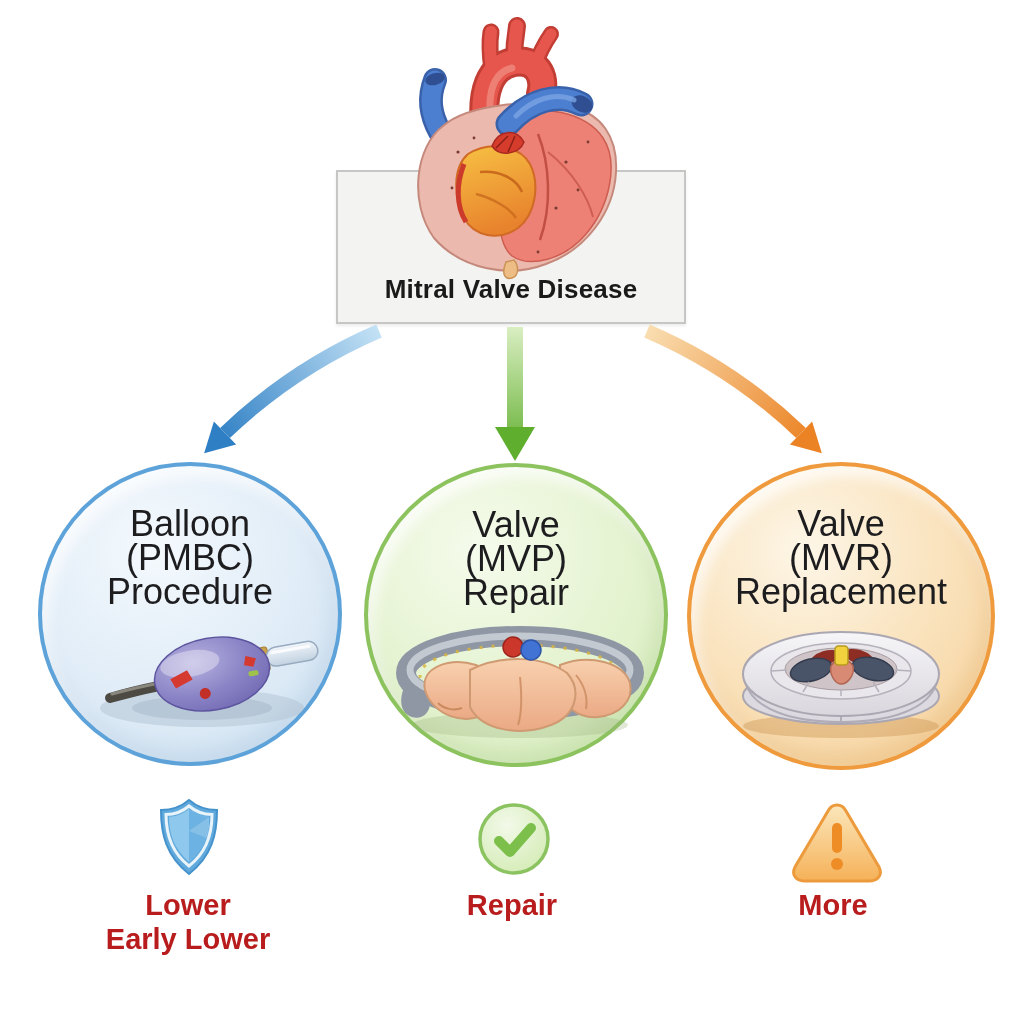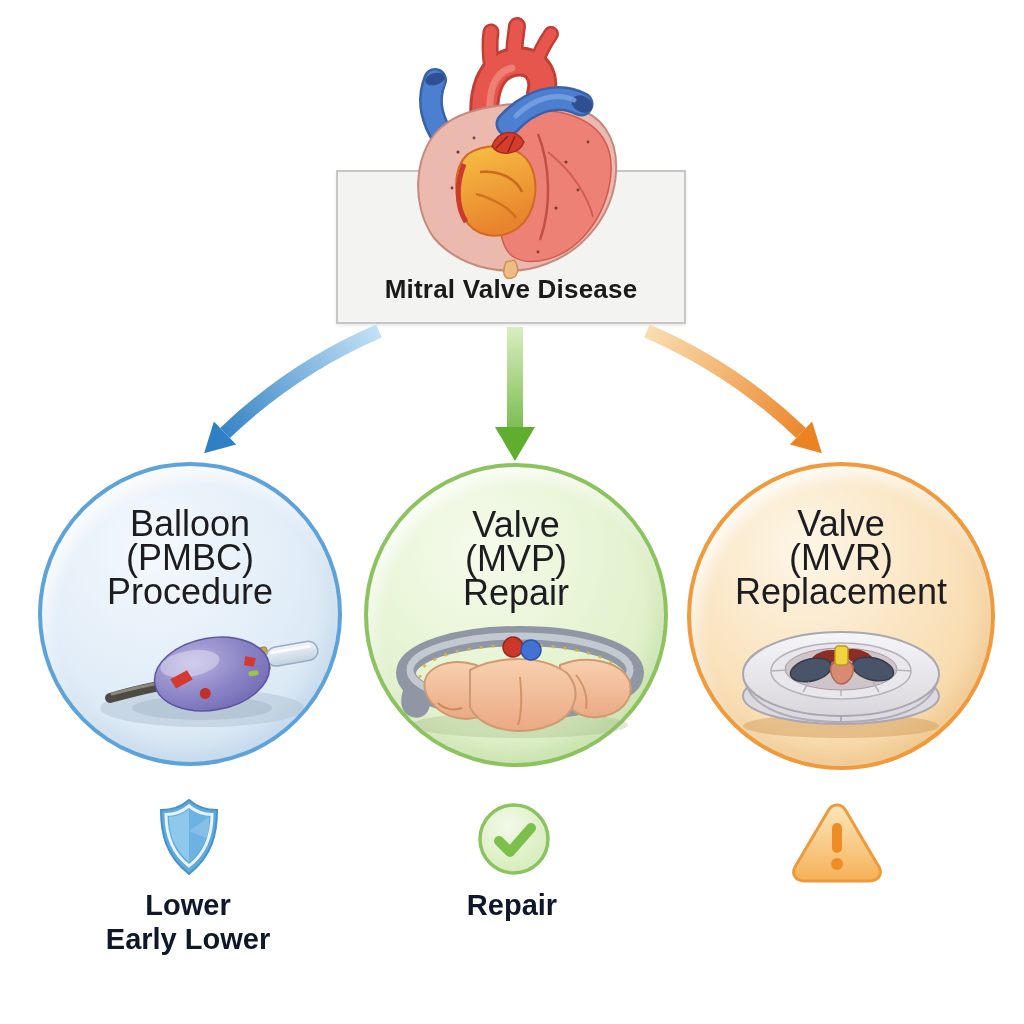--- a/index.html
+++ b/index.html
@@ -47,21 +47,21 @@
   .illu-balloon { left:10px; top:158px; width:280px; height:120px; }
   .illu-repair  { left:2px;  top:146px; width:300px; height:132px; }
   .illu-mech    { left:22px; top:150px; width:260px; height:130px; }
 
   
   .icon-shield  { position:absolute; left:154px; top:797px; width:70px;  height:84px; z-index:1; }
   .icon-check   { position:absolute; left:476px; top:801px; width:76px;  height:76px; z-index:1; }
   .icon-warning { position:absolute; left:789px; top:799px; width:96px;  height:84px; z-index:1; }
   .outcome {
     position:absolute; top:888px; text-align:center; font-size:29px;
-    line-height:34px; font-weight:600; color:#0f172a;
+    line-height:34px; font-weight:600; color:#b91c1c;
   }
   .outcome-left   { left:63px;  width:250px; }
   .outcome-center { left:387px; width:250px; }
   .outcome-right  { left:685px; width:296px; }
 </style>
 </head>
 <body>
 
 <div class="stage">
 
@@ -284,15 +284,16 @@
   </svg>
 
   <div class="outcome outcome-left">
     <div>Lower</div>
     <div>Early Lower</div>
   </div>
   <div class="outcome outcome-center">
     <div>Repair</div>
   </div>
   <div class="outcome outcome-right">
+    <div>More</div>
   </div>
 
 </div>
 
 </body></html>

